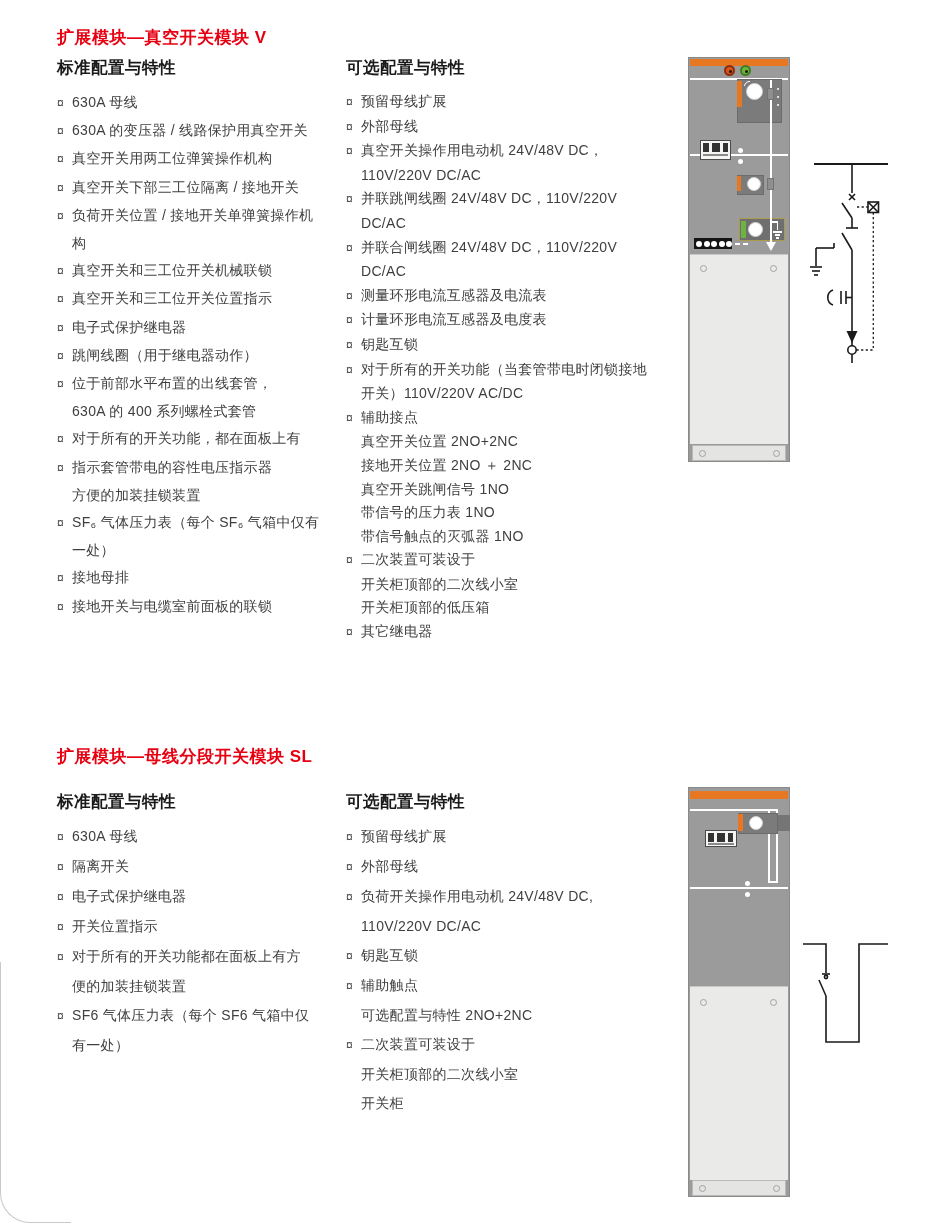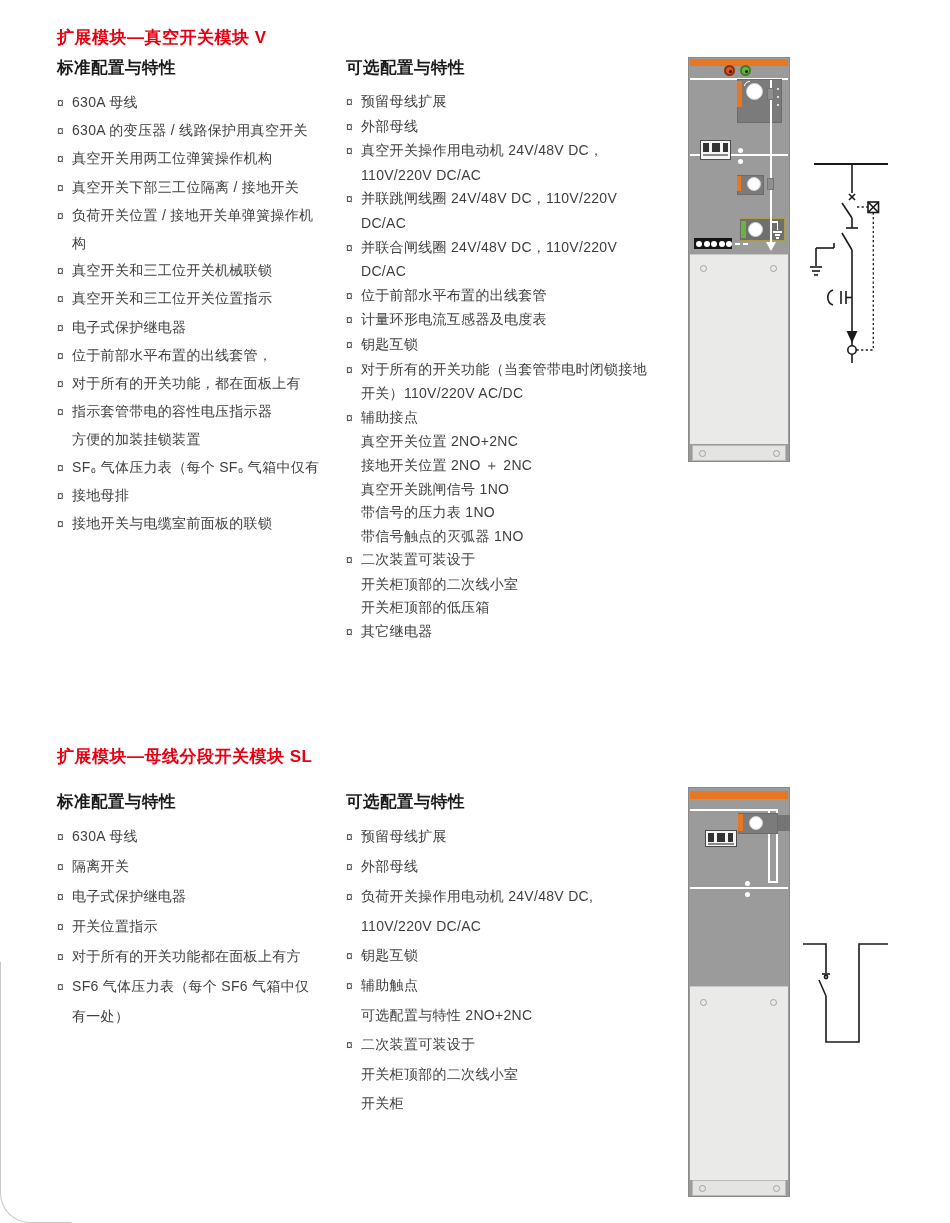--- a/index.html
+++ b/index.html
@@ -88,32 +88,35 @@
     <div class="line"><span class="mk">¤</span><span class="tx">负荷开关位置 / 接地开关单弹簧操作机</span></div>
 
     <div class="line"><span class="mk"></span><span class="tx">构</span></div>
 
     <div class="line"><span class="mk">¤</span><span class="tx">真空开关和三工位开关机械联锁</span></div>
 
     <div class="line"><span class="mk">¤</span><span class="tx">真空开关和三工位开关位置指示</span></div>
 
     <div class="line"><span class="mk">¤</span><span class="tx">电子式保护继电器</span></div>
 
+    <div class="line"><span class="mk">¤</span><span class="tx">跳闸线圈（用于继电器动作）</span></div>
 
     <div class="line"><span class="mk">¤</span><span class="tx">位于前部水平布置的出线套管，</span></div>
 
+    <div class="line"><span class="mk"></span><span class="tx">630A 的 400 系列螺栓式套管</span></div>
 
     <div class="line"><span class="mk">¤</span><span class="tx">对于所有的开关功能，都在面板上有</span></div>
 
     <div class="line"><span class="mk">¤</span><span class="tx">指示套管带电的容性电压指示器</span></div>
 
     <div class="line"><span class="mk"></span><span class="tx">方便的加装挂锁装置</span></div>
 
     <div class="line"><span class="mk">¤</span><span class="tx">SF₆ 气体压力表（每个 SF₆ 气箱中仅有</span></div>
 
+    <div class="line"><span class="mk"></span><span class="tx">一处）</span></div>
 
     <div class="line"><span class="mk">¤</span><span class="tx">接地母排</span></div>
 
     <div class="line"><span class="mk">¤</span><span class="tx">接地开关与电缆室前面板的联锁</span></div>
   </div>
 
 <h2 class="col-head" id="head-s1-opt">可选配置与特性</h2>
 <div class="list" id="list-s1-opt">
 
     <div class="line"><span class="mk">¤</span><span class="tx">预留母线扩展</span></div>
@@ -125,21 +128,21 @@
     <div class="line"><span class="mk"></span><span class="tx">110V/220V DC/AC</span></div>
 
     <div class="line"><span class="mk">¤</span><span class="tx">并联跳闸线圈 24V/48V DC，110V/220V</span></div>
 
     <div class="line"><span class="mk"></span><span class="tx">DC/AC</span></div>
 
     <div class="line"><span class="mk">¤</span><span class="tx">并联合闸线圈 24V/48V DC，110V/220V</span></div>
 
     <div class="line"><span class="mk"></span><span class="tx">DC/AC</span></div>
 
-    <div class="line"><span class="mk">¤</span><span class="tx">位于前部水平布置的出线套管</span></div>
+    <div class="line"><span class="mk">¤</span><span class="tx">测量环形电流互感器及电流表</span></div>
 
     <div class="line"><span class="mk">¤</span><span class="tx">计量环形电流互感器及电度表</span></div>
 
     <div class="line"><span class="mk">¤</span><span class="tx">钥匙互锁</span></div>
 
     <div class="line"><span class="mk">¤</span><span class="tx">对于所有的开关功能（当套管带电时闭锁接地</span></div>
 
     <div class="line"><span class="mk"></span><span class="tx">开关）110V/220V AC/DC</span></div>
 
     <div class="line"><span class="mk">¤</span><span class="tx">辅助接点</span></div>
@@ -282,20 +285,21 @@
     <div class="line"><span class="mk">¤</span><span class="tx">630A 母线</span></div>
 
     <div class="line"><span class="mk">¤</span><span class="tx">隔离开关</span></div>
 
     <div class="line"><span class="mk">¤</span><span class="tx">电子式保护继电器</span></div>
 
     <div class="line"><span class="mk">¤</span><span class="tx">开关位置指示</span></div>
 
     <div class="line"><span class="mk">¤</span><span class="tx">对于所有的开关功能都在面板上有方</span></div>
 
+    <div class="line"><span class="mk"></span><span class="tx">便的加装挂锁装置</span></div>
 
     <div class="line"><span class="mk">¤</span><span class="tx">SF6 气体压力表（每个 SF6 气箱中仅</span></div>
 
     <div class="line"><span class="mk"></span><span class="tx">有一处）</span></div>
   </div>
 
 <h2 class="col-head" id="head-s2-opt">可选配置与特性</h2>
 <div class="list" id="list-s2-opt">
 
     <div class="line"><span class="mk">¤</span><span class="tx">预留母线扩展</span></div>

